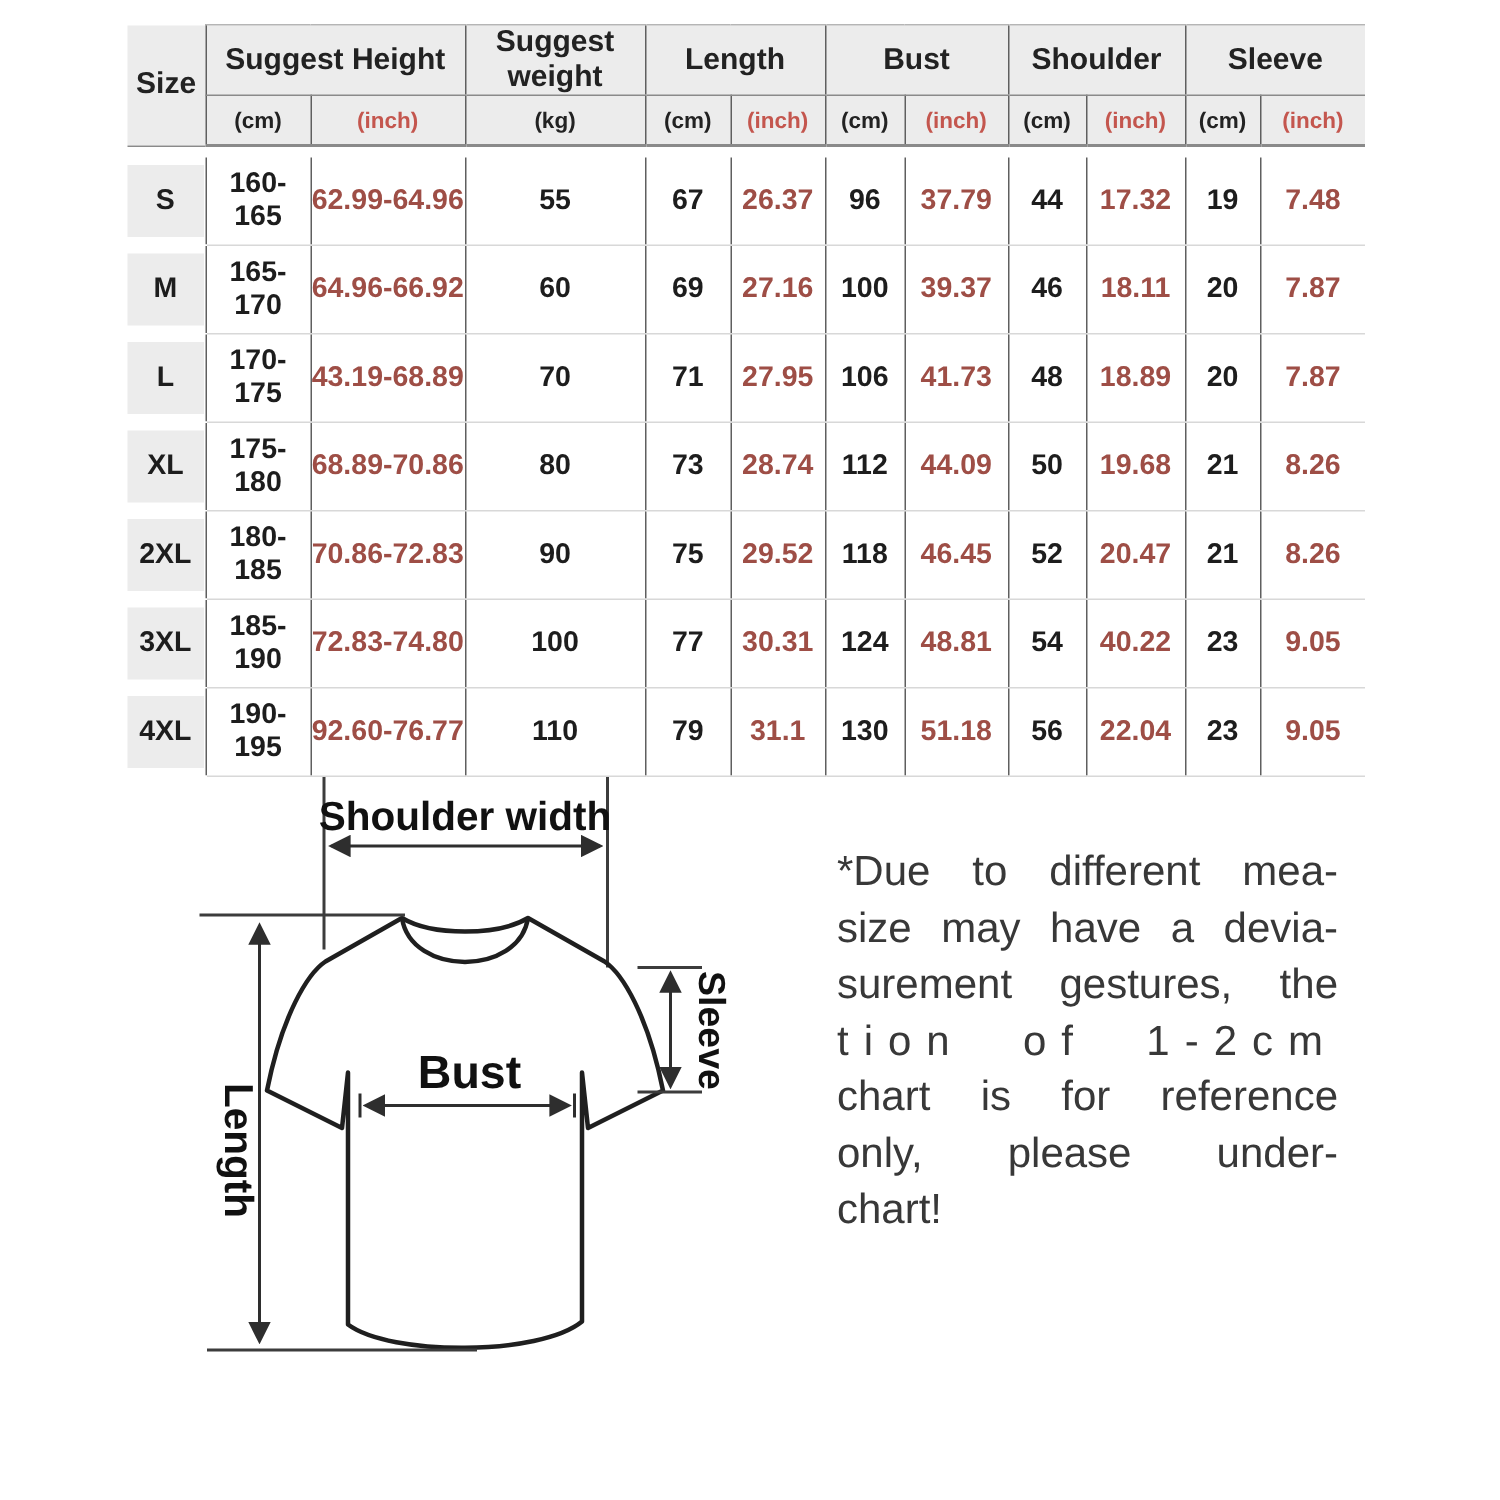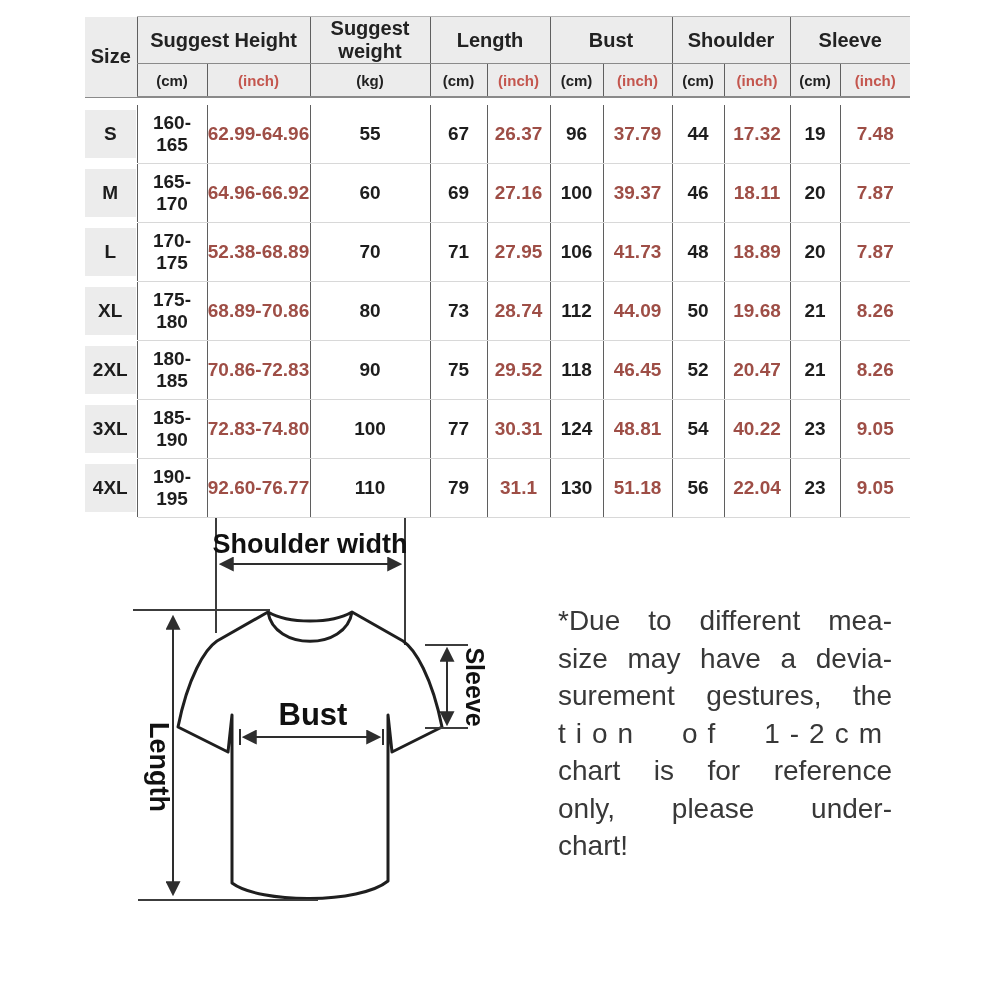--- a/index.html
+++ b/index.html
@@ -66,21 +66,21 @@
     font-weight:700; color:#1d1d1d;
   }
 
   
   .diagram { position:absolute; left:110px; top:505px; width:420px; height:480px; }
   .diagram text { font-family:"Liberation Sans", sans-serif; fill:#111111; }
 
   
   .note {
     position:absolute; left:558px; top:562px; width:334px;
-    font-size:28px; line-height:37.5px; color:#383838; font-weight:500;margin-top:40px;
+    font-size:28px; line-height:37.5px; color:#383838; font-weight:500;
   }
   .note .note-line { text-align:justify; text-align-last:justify; white-space:normal; }
   .note .note-line:nth-child(4) { letter-spacing:10px; }
   .note .note-line:nth-child(7) { letter-spacing:2.5px; }
   .note .note-line:last-child { text-align-last:left; letter-spacing:normal; }
 </style>
 </head>
 <body>
 
 <div class="page">
@@ -159,21 +159,21 @@
         <td>46</td>
         <td>18.11</td>
         <td>20</td>
         <td>7.87</td>
       </tr>
       <tr class="data-row">
         <td class="first size-cell">
             <div class="size-box">L</div>
           </td>
         <td>170-175</td>
-        <td>52.38-68.89</td>
+        <td>43.19-68.89</td>
         <td>70</td>
         <td>71</td>
         <td>27.95</td>
         <td>106</td>
         <td>41.73</td>
         <td>48</td>
         <td>18.89</td>
         <td>20</td>
         <td>7.87</td>
       </tr>

